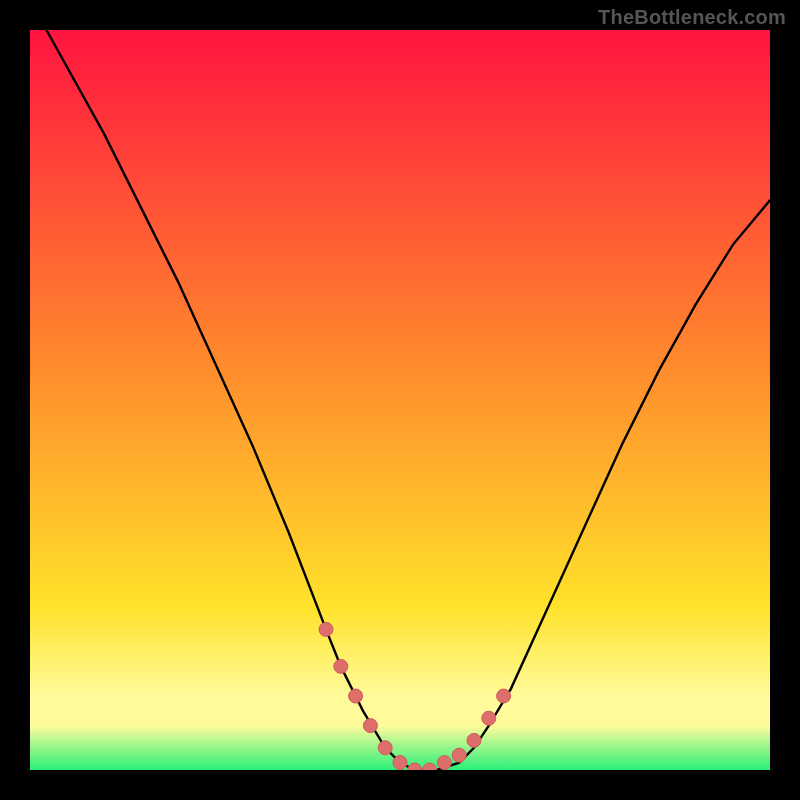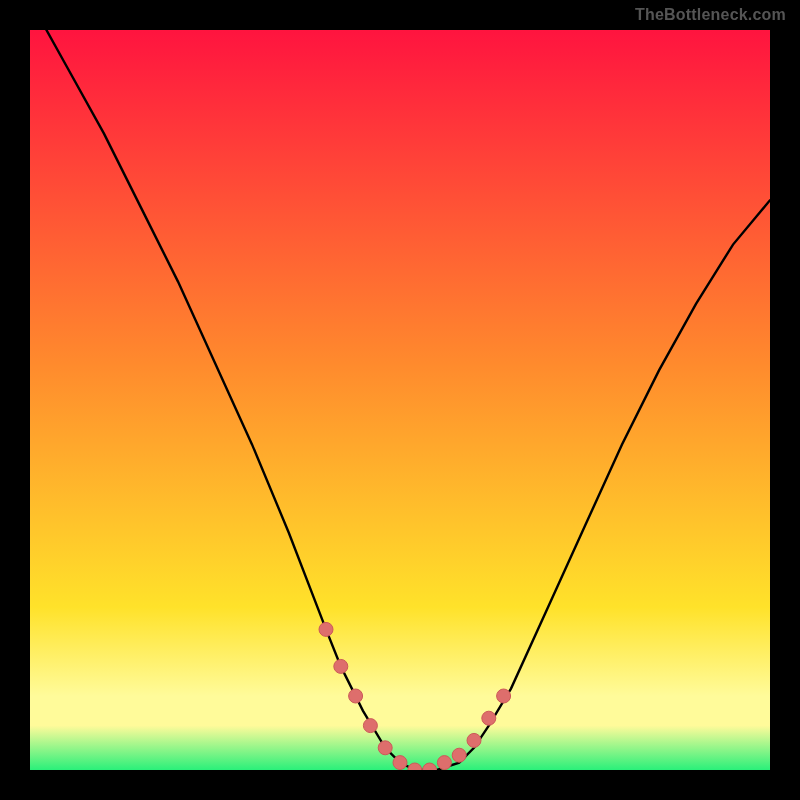--- a/index.html
+++ b/index.html
@@ -8,21 +8,21 @@
     width: 800px;
     height: 800px;
     background: #000;
     position: relative;
   }
   .watermark {
     position: absolute;
     top: 6px;
     right: 14px;
     font-family: Arial, sans-serif;
-    font-size: 16px;
+    font-size: 20px;
     font-weight: bold;
     color: #555;
     letter-spacing: 0.2px;
   }
   .plot {
     position: absolute;
     left: 30px;
     top: 30px;
     width: 740px;
     height: 740px;

